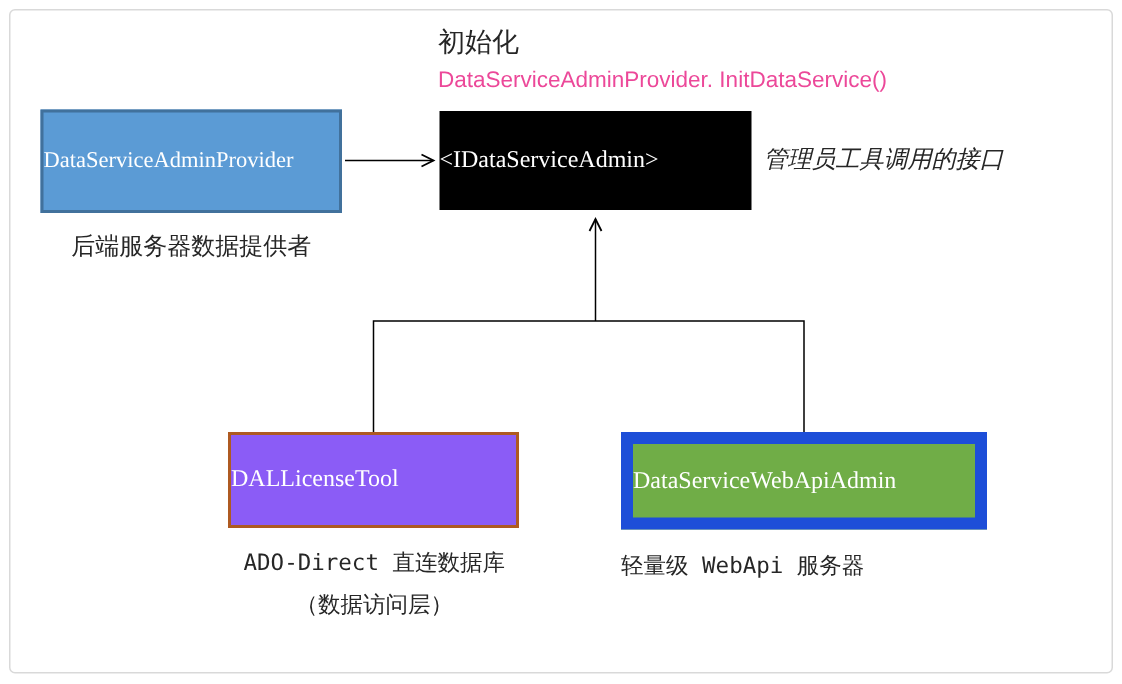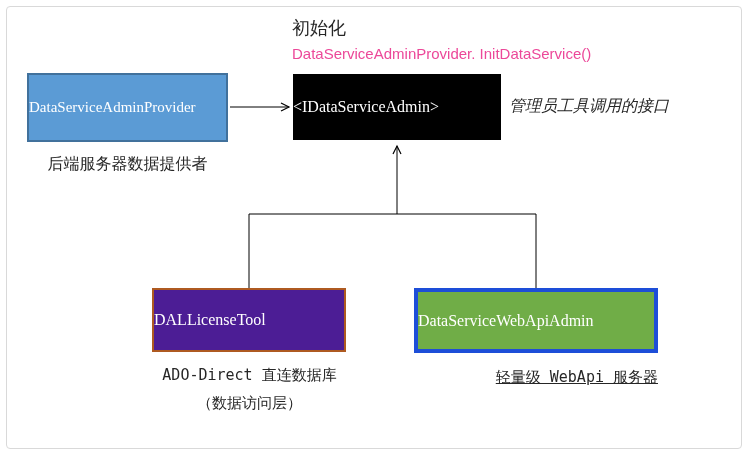--- a/index.html
+++ b/index.html
@@ -33,47 +33,47 @@
     background: #5b9bd5;
     border: 2px solid #41719c;
   }
   .node-interface {
     left: 293px; top: 74px; width: 208px; height: 66px;
     background: #000000;
     font-size: 16px;
   }
   .node-dal {
     left: 152px; top: 288px; width: 194px; height: 64px;
-    background: #4c1d95;
+    background: #8b5cf6;
     border: 2px solid #ae5a21;
     font-size: 16px;
   }
   .node-webapi {
     left: 414px; top: 288px; width: 244px; height: 65px;
     background: #70ad47;
-    border: 4px solid #1d4ed8;
+    border: 8px solid #1d4ed8;
     font-size: 16px;
   }
   .annot {
     position: absolute;
     color: #ec4899;
     font-size: 15px;
     white-space: nowrap;
   }
   .annot-cn {
     font-family: "DejaVu Sans Mono", "Liberation Mono", monospace;
     color: #262626;
   }
   .annot-init      { left: 292px; top: 16px;  font-size: 18px; }
   .annot-initcall  { left: 292px; top: 45px;  font-size: 15px; }
   .annot-iface     { left: 509px; top: 96px;  font-size: 16px; font-style: italic; }
   .annot-provider  { left: 27px;  top: 154px; width: 201px; text-align: center; font-size: 16px; }
   .annot-dal-1     { left: 122px; top: 366px; width: 255px; text-align: center; font-size: 15px; }
   .annot-dal-2     { left: 122px; top: 394px; width: 255px; text-align: center; font-size: 15px; }
-  .annot-webapi    { left: 414px; top: 368px; width: 244px; text-align: right; font-size: 15px; text-decoration: underline; }
+  .annot-webapi    { left: 414px; top: 368px; width: 244px; text-align: left; font-size: 15px; }
   svg.connectors {
     position: absolute;
     left: 0; top: 0;
     width: 748px; height: 456px;
     pointer-events: none;
   }
 </style>
 </head>
 <body>
 

